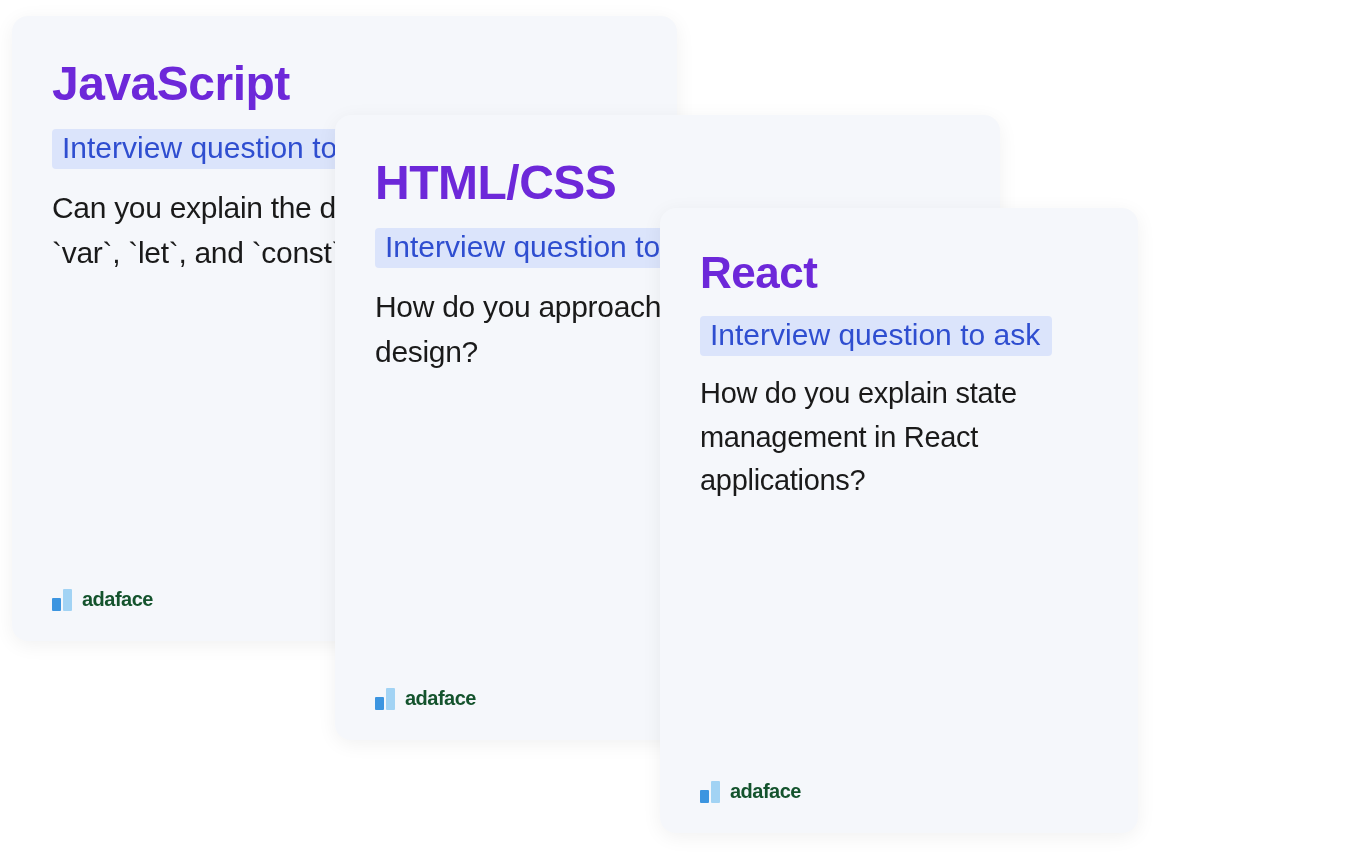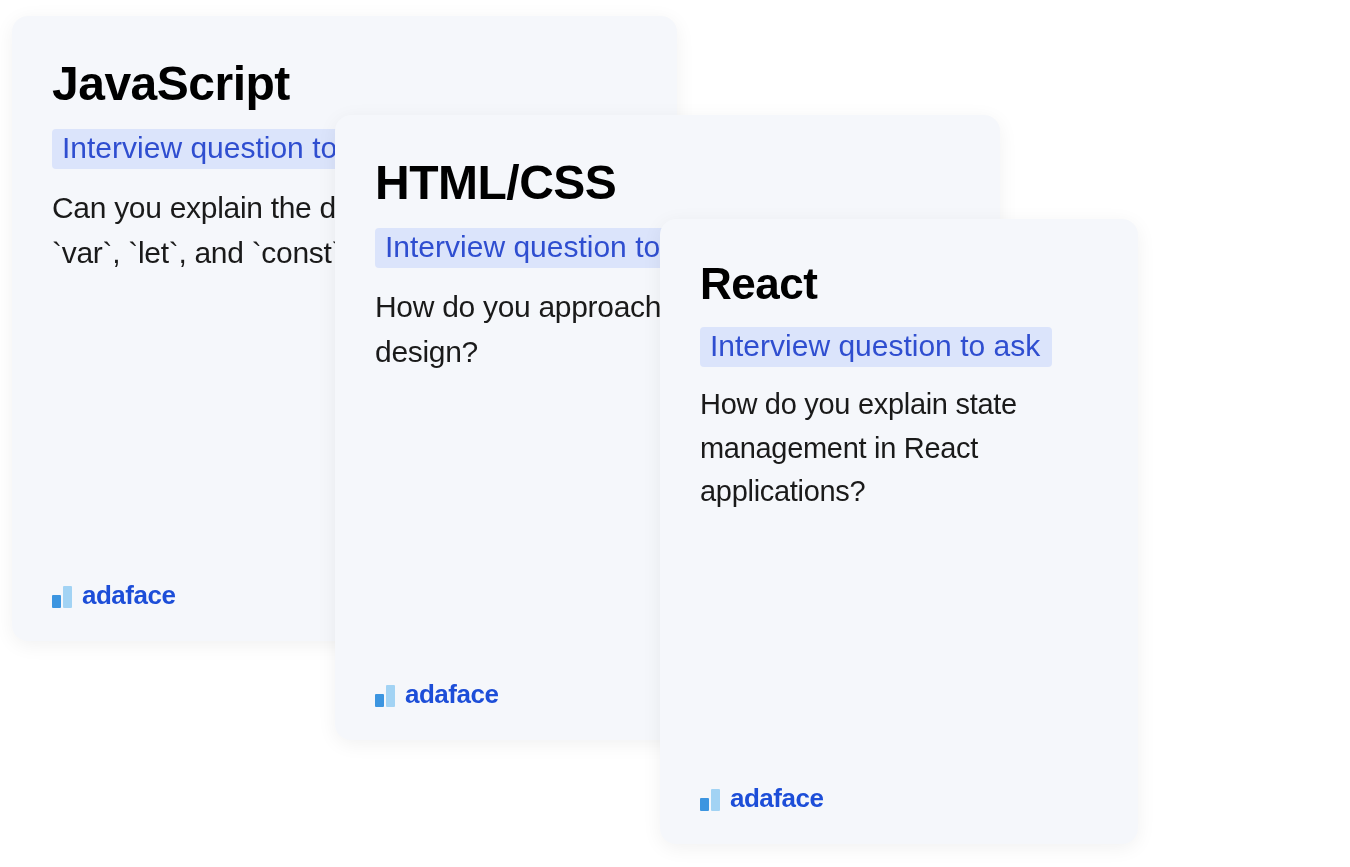--- a/index.html
+++ b/index.html
@@ -33,29 +33,29 @@
     }
     .card-2 {
       left: 335px;
       top: 115px;
       width: 665px;
       height: 625px;
       z-index: 2;
     }
     .card-3 {
       left: 660px;
-      top: 219px;
+      top: 208px;
       width: 478px;
       height: 625px;
       z-index: 3;
     }
     .card-title {
       font-size: 48px;
       font-weight: 800;
-      color: #000000;
+      color: #6d28d9;
       margin-bottom: 18px;
       letter-spacing: -0.5px;
     }
     .card-3 .card-title {
       font-size: 44px;
     }
     .card-label {
       font-size: 30px;
       font-weight: 400;
       color: #2f4ed0;
@@ -94,23 +94,23 @@
       background: #3c95e0;
       border-radius: 1px;
     }
     .logo-bar-2 {
       width: 9px;
       height: 22px;
       background: #a2d3f4;
       border-radius: 1px;
     }
     .logo-text {
-      font-size: 26px;
+      font-size: 20px;
       font-weight: 700;
-      color: #1d4ed8;
+      color: #14532d;
       letter-spacing: -0.5px;
     }
   </style>
 </head>
 <body>
 
 <div class="card card-1">
   <h2 class="card-title">JavaScript</h2>
   <span class="card-label">Interview question to ask</span>
   <p class="card-question">Can you explain the difference between `var`, `let`, and `const` in JavaScript?</p>

